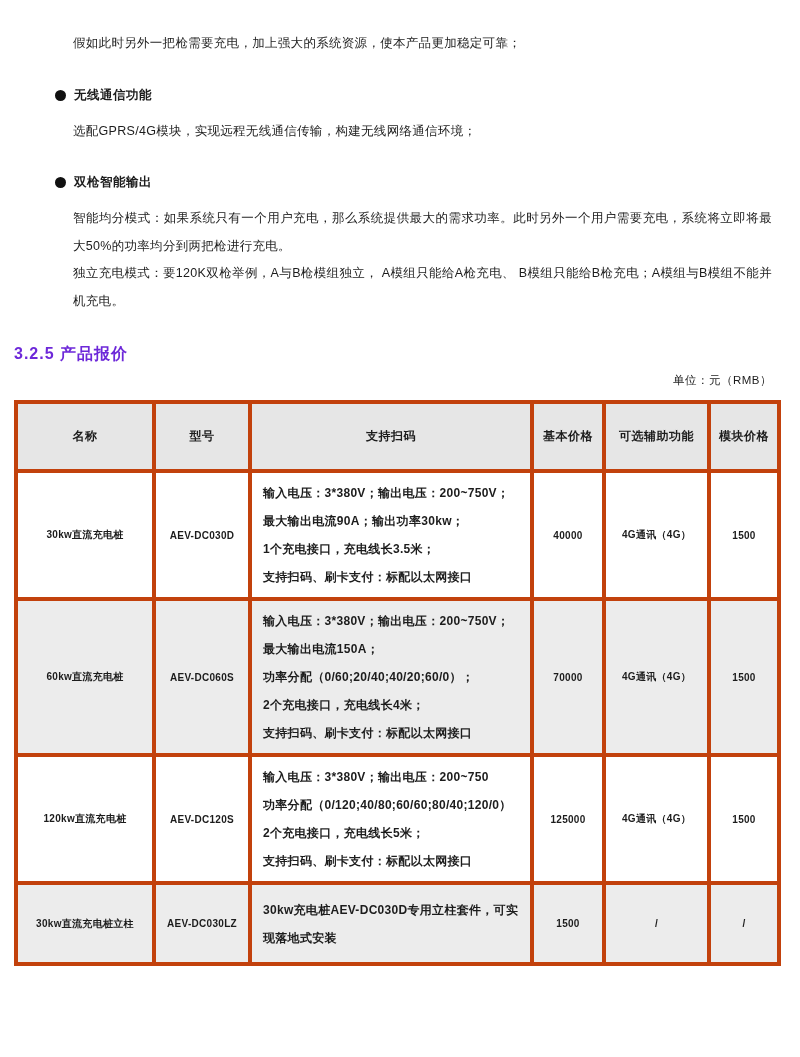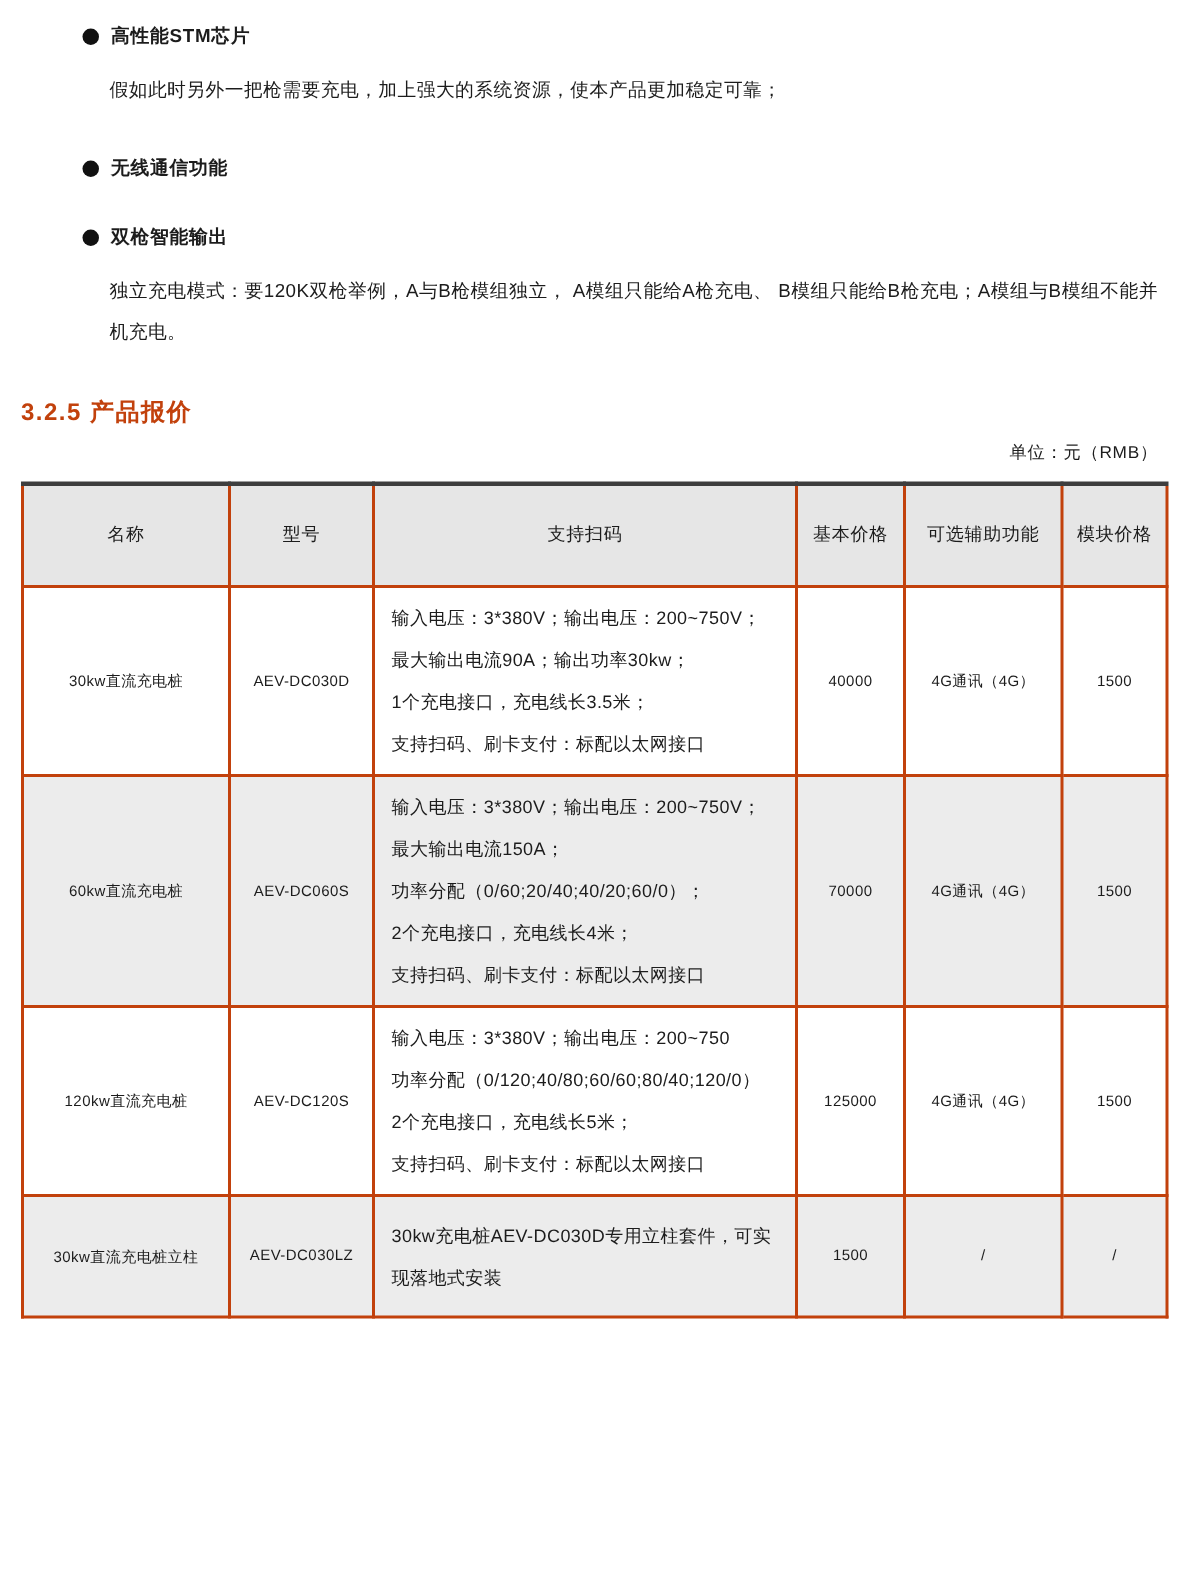--- a/index.html
+++ b/index.html
@@ -47,42 +47,42 @@
     letter-spacing: 0.3px;
     text-align: justify;
   }
 
   
   .section-heading {
     margin: 26px 0 0 14px;
     font-size: 16px;
     font-weight: 700;
     letter-spacing: 1px;
-    color: #c2410c;
+    color: #6d28d9;
   }
   .unit-label {
     margin: 8px 28px 0 0;
     text-align: right;
     font-size: 11.5px;
     letter-spacing: 0.5px;
   }
 
   
   table.price-table {
     margin: 12px 0 0 14px;
     width: 763px;
     table-layout: fixed;
     border-collapse: collapse;
     border-top: 3px solid #3e3e3e;
     border-bottom: 2px solid #8f8f8f;
   }
   table.price-table th,
   table.price-table td {
-    border: 2px solid #c2410c;
-    font-weight: normal;
+    border: 4px solid #c2410c;
+    font-weight: bold;
     vertical-align: middle;
   }
   table.price-table thead tr { height: 69px; }
   table.price-table thead th {
     background: #e6e6e6;
     font-size: 12px;
     letter-spacing: 0.5px;
     text-align: center;
   }
   tr.row-h1 { height: 119px; }
@@ -106,42 +106,42 @@
   }
 </style>
 </head>
 <body>
 
 <div class="page">
 
   <section class="features">
 
     <div class="feature">
-      <div class="feature-title-row">
-        <span class="bullet"></span>
-        <span>高性能STM芯片</span>
-      </div>
       <div class="feature-body">
         <p>假如此时另外一把枪需要充电，加上强大的系统资源，使本产品更加稳定可靠；</p>
       </div>
     </div>
 
     <div class="feature">
       <div class="feature-title-row">
         <span class="bullet"></span>
         <span>无线通信功能</span>
       </div>
+      <div class="feature-body">
+        <p>选配GPRS/4G模块，实现远程无线通信传输，构建无线网络通信环境；</p>
+      </div>
     </div>
 
     <div class="feature">
       <div class="feature-title-row">
         <span class="bullet"></span>
         <span>双枪智能输出</span>
       </div>
       <div class="feature-body">
+        <p>智能均分模式：如果系统只有一个用户充电，那么系统提供最大的需求功率。此时另外一个用户需要充电，系统将立即将最大50%的功率均分到两把枪进行充电。</p>
         <p>独立充电模式：要120K双枪举例，A与B枪模组独立， A模组只能给A枪充电、 B模组只能给B枪充电；A模组与B模组不能并机充电。</p>
       </div>
     </div>
 
   </section>
 
   <h2 class="section-heading">3.2.5 产品报价</h2>
 
   <div class="unit-label">单位：元（RMB）</div>
 

